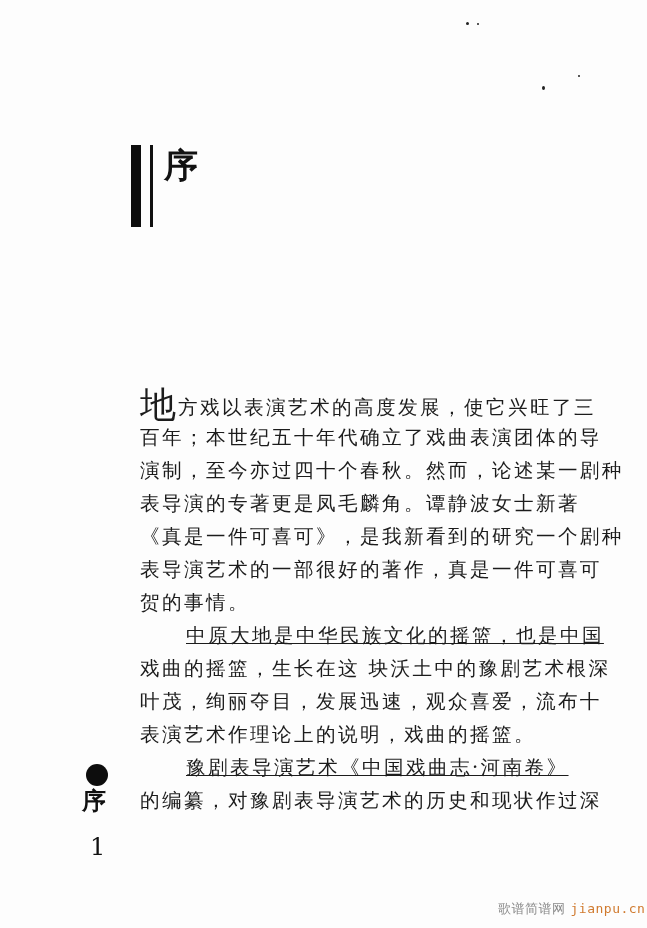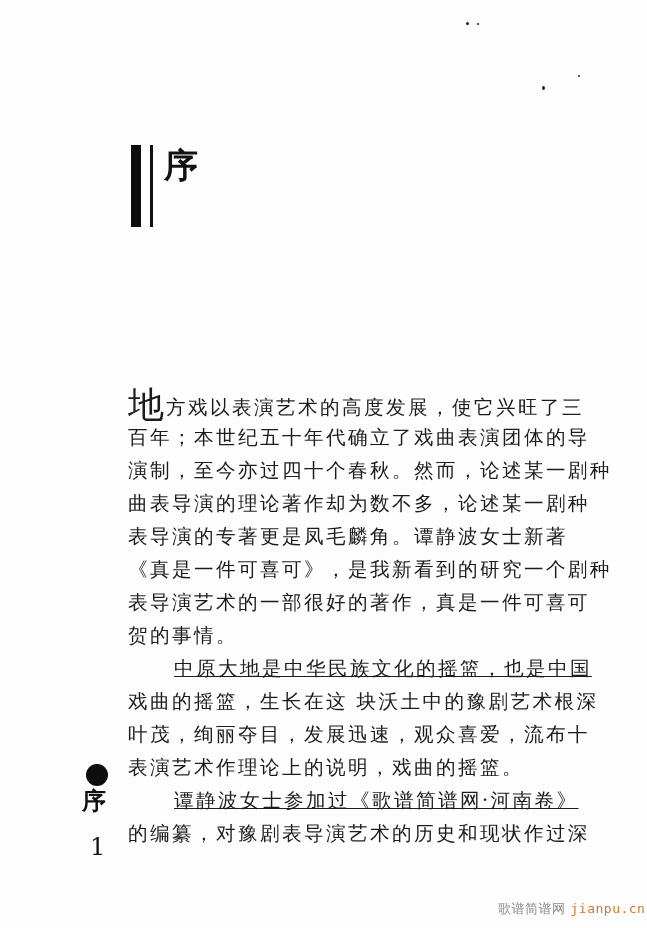--- a/index.html
+++ b/index.html
@@ -6,21 +6,21 @@
   body {
     width:647px; height:928px; position:relative; overflow:hidden;
     background:#fdfdfd;
     font-family:"DejaVu Serif", "Liberation Serif", serif;
     color:#1a1a1a;
   }
   .speck { position:absolute; background:#222; border-radius:50%; }
   .title-bar-thick { position:absolute; left:131px; top:145px; width:10px; height:82px; background:#0d0d0d; }
   .title-bar-thin { position:absolute; left:150px; top:145px; width:3px; height:82px; background:#111; }
   .title { position:absolute; left:164px; top:145px; font-size:34px; line-height:40px; font-weight:bold; color:#111; }
-  .body-text { position:absolute; left:128px; top:388px; width:440px; }
+  .body-text { position:absolute; left:140px; top:388px; width:440px; }
   .line {
     height:33px; line-height:33px; font-size:19.6px; letter-spacing:2.4px;
     white-space:nowrap; color:#1c1c1c;
   }
   .indent { padding-left:46px;text-decoration:underline; }
   .dropcap { font-size:36px; line-height:33px; font-weight:normal; letter-spacing:0; margin-right:2px; vertical-align:-3px; }
   .side-dot { position:absolute; left:86px; top:764px; width:22px; height:22px; border-radius:50%; background:#0d0d0d; }
   .side-label { position:absolute; left:82px; top:786px; font-size:24px; font-weight:bold; line-height:30px; color:#111; }
   .page-num { position:absolute; left:90px; top:832px; font-size:24px; line-height:30px; color:#111; }
   .watermark { position:absolute; left:498px; top:900px; font-size:13px; color:#8a8a8a; font-family:"DejaVu Sans", sans-serif; letter-spacing:0.5px; }
@@ -35,32 +35,31 @@
 <div class="speck" style="left:578px;top:75px;width:2px;height:2px;"></div>
 
 <div class="title-bar-thick"></div>
 <div class="title-bar-thin"></div>
 <div class="title">序</div>
 
 <div class="body-text">
   <div class="line"><span class="dropcap">地</span><span>方戏以表演艺术的高度发展，使它兴旺了三</span></div>
   <div class="line">百年；本世纪五十年代确立了戏曲表演团体的导</div>
   <div class="line">演制，至今亦过四十个春秋。然而，论述某一剧种</div>
-  <div class="line">曲表导演的理论著作却为数不多，论述某一剧种</div>
   <div class="line">表导演的专著更是凤毛麟角。谭静波女士新著</div>
   <div class="line">《真是一件可喜可》，是我新看到的研究一个剧种</div>
   <div class="line">表导演艺术的一部很好的著作，真是一件可喜可</div>
   <div class="line">贺的事情。</div>
 
   <div class="line indent">中原大地是中华民族文化的摇篮，也是中国</div>
   <div class="line">戏曲的摇篮，生长在这 块沃土中的豫剧艺术根深</div>
   <div class="line">叶茂，绚丽夺目，发展迅速，观众喜爱，流布十</div>
   <div class="line">表演艺术作理论上的说明，戏曲的摇篮。</div>
 
-  <div class="line indent">谭静波女士参加过《歌谱简谱网·河南卷》</div>
+  <div class="line indent">豫剧表导演艺术《中国戏曲志·河南卷》</div>
   <div class="line">的编纂，对豫剧表导演艺术的历史和现状作过深</div>
 </div>
 
 <div class="side-dot"></div>
 <div class="side-label">序</div>
 <div class="page-num">1</div>
 
 <div class="watermark">
   <span>歌谱简谱网</span><span class="domain">jianpu.cn</span>
 </div>

